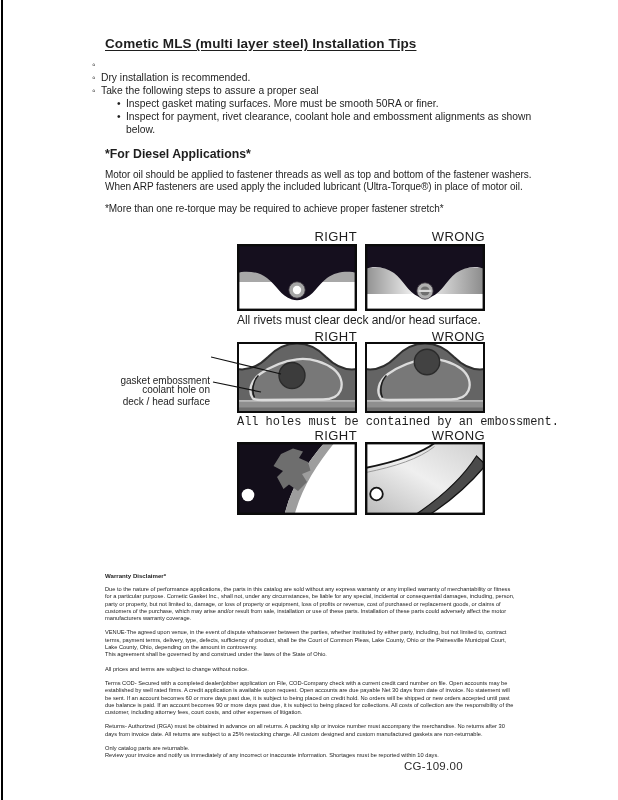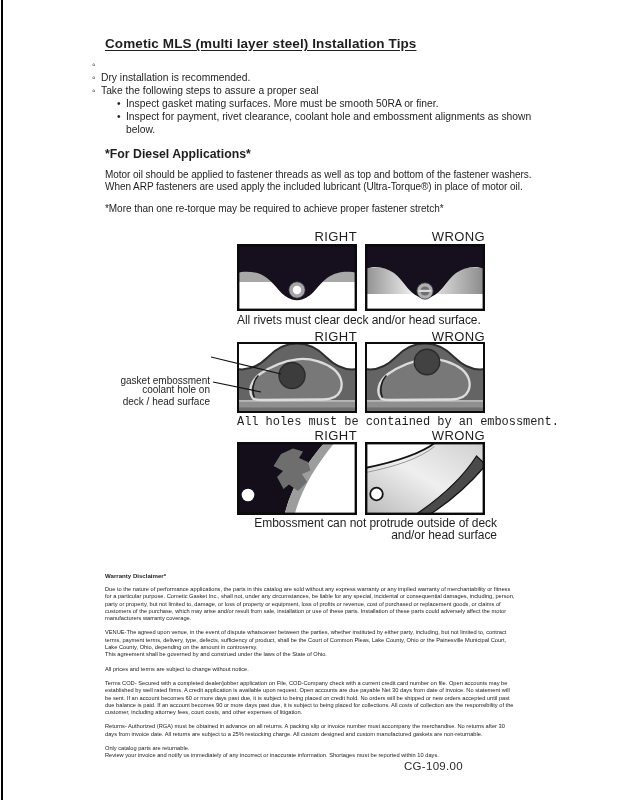--- a/index.html
+++ b/index.html
@@ -165,24 +165,20 @@
         </linearGradient>
       </defs>
       <rect x="0" y="0" width="120" height="73" fill="#ffffff"></rect>
       <path d="M0,26 C30,20 55,12.5 71,0 L120,0 L120,24 C103,44 82,61.5 64,73 L0,73 Z" fill="url(#g3w)"></path>
       <path d="M0,26 C30,20 55,12.5 71,0" fill="none" stroke="#141414" stroke-width="1.8"></path>
       <path d="M1,30.5 C30,24.5 54,17 69.5,4.5" fill="none" stroke="#9a9a9a" stroke-width="1"></path>
       <path d="M50,73 C73,57.5 96.5,37.5 111.5,14 L120,22 L120,24 C103,44 82,61.5 64,73 Z" fill="#4a4a4a" stroke="#131313" stroke-width="1.2"></path>
       <circle cx="11.5" cy="52" r="6.3" fill="#ffffff" stroke="#141414" stroke-width="1.8"></circle>
       <rect x="1.2" y="1.2" width="117.6" height="70.6" fill="none" stroke="#0b0b0b" stroke-width="2.4"></rect>
     </svg>
-    <div class="cap cap3">
-      <div>Embossment can not protrude outside of deck</div>
-      <div>and/or head surface</div>
-    </div>
   </div>
 
   <div class="disclaimer">
     <div class="disc-h">Warranty Disclaimer*</div>
     <p>Due to the nature of performance applications, the parts in this catalog are sold without any express warranty or any implied warranty of merchantability or fitness for a particular purpose.  Cometic Gasket Inc., shall not, under any circumstances, be liable for any special, incidental or consequential damages, including, person, party or property, but not limited to, damage, or loss of property or equipment, loss of profits or revenue, cost of purchased or replacement goods, or claims of customers of the purchase, which may arise and/or result from sale, installation or use of these parts.  Installation of these parts could adversely affect the motor manufacturers warranty coverage.</p>
     <p class="gap">VENUE-The agreed upon venue, in the event of dispute whatsoever between the parties, whether instituted by either party, including, but not limited to, contract terms, payment terms, delivery, type, defects, sufficiency of product, shall be the Court of Common Pleas, Lake County, Ohio or the Painesville Municipal Court, Lake County, Ohio, depending on the amount in controversy.</p>
     <p>This agreement shall be governed by and construed under the laws of the State of Ohio.</p>
     <p class="gap">All prices and terms are subject to change without notice.</p>
     <p class="gap">Terms COD- Secured with a completed dealer/jobber application on File, COD-Company check with a current credit card number on file.  Open accounts may be established by well rated firms.  A credit application is available upon request.  Open accounts are due payable Net 30 days from date of invoice.  No statement will be sent.  If an account becomes 60 or more days past due, it is subject to being placed on credit hold.  No orders will be shipped or new orders accepted until past due balance is paid.  If an account becomes 90 or more days past due, it is subject to being placed for collections.  All costs of collection are the responsibility of the customer, including attorney fees, court costs, and other expenses of litigation.</p>
     <p class="gap">Returns- Authorized (RGA) must be obtained in advance on all returns.  A packing slip or invoice number must accompany the merchandise.  No returns after 30 days from invoice date.  All returns are subject to a 25% restocking charge.  All custom designed and custom manufactured gaskets are non-returnable.</p>

